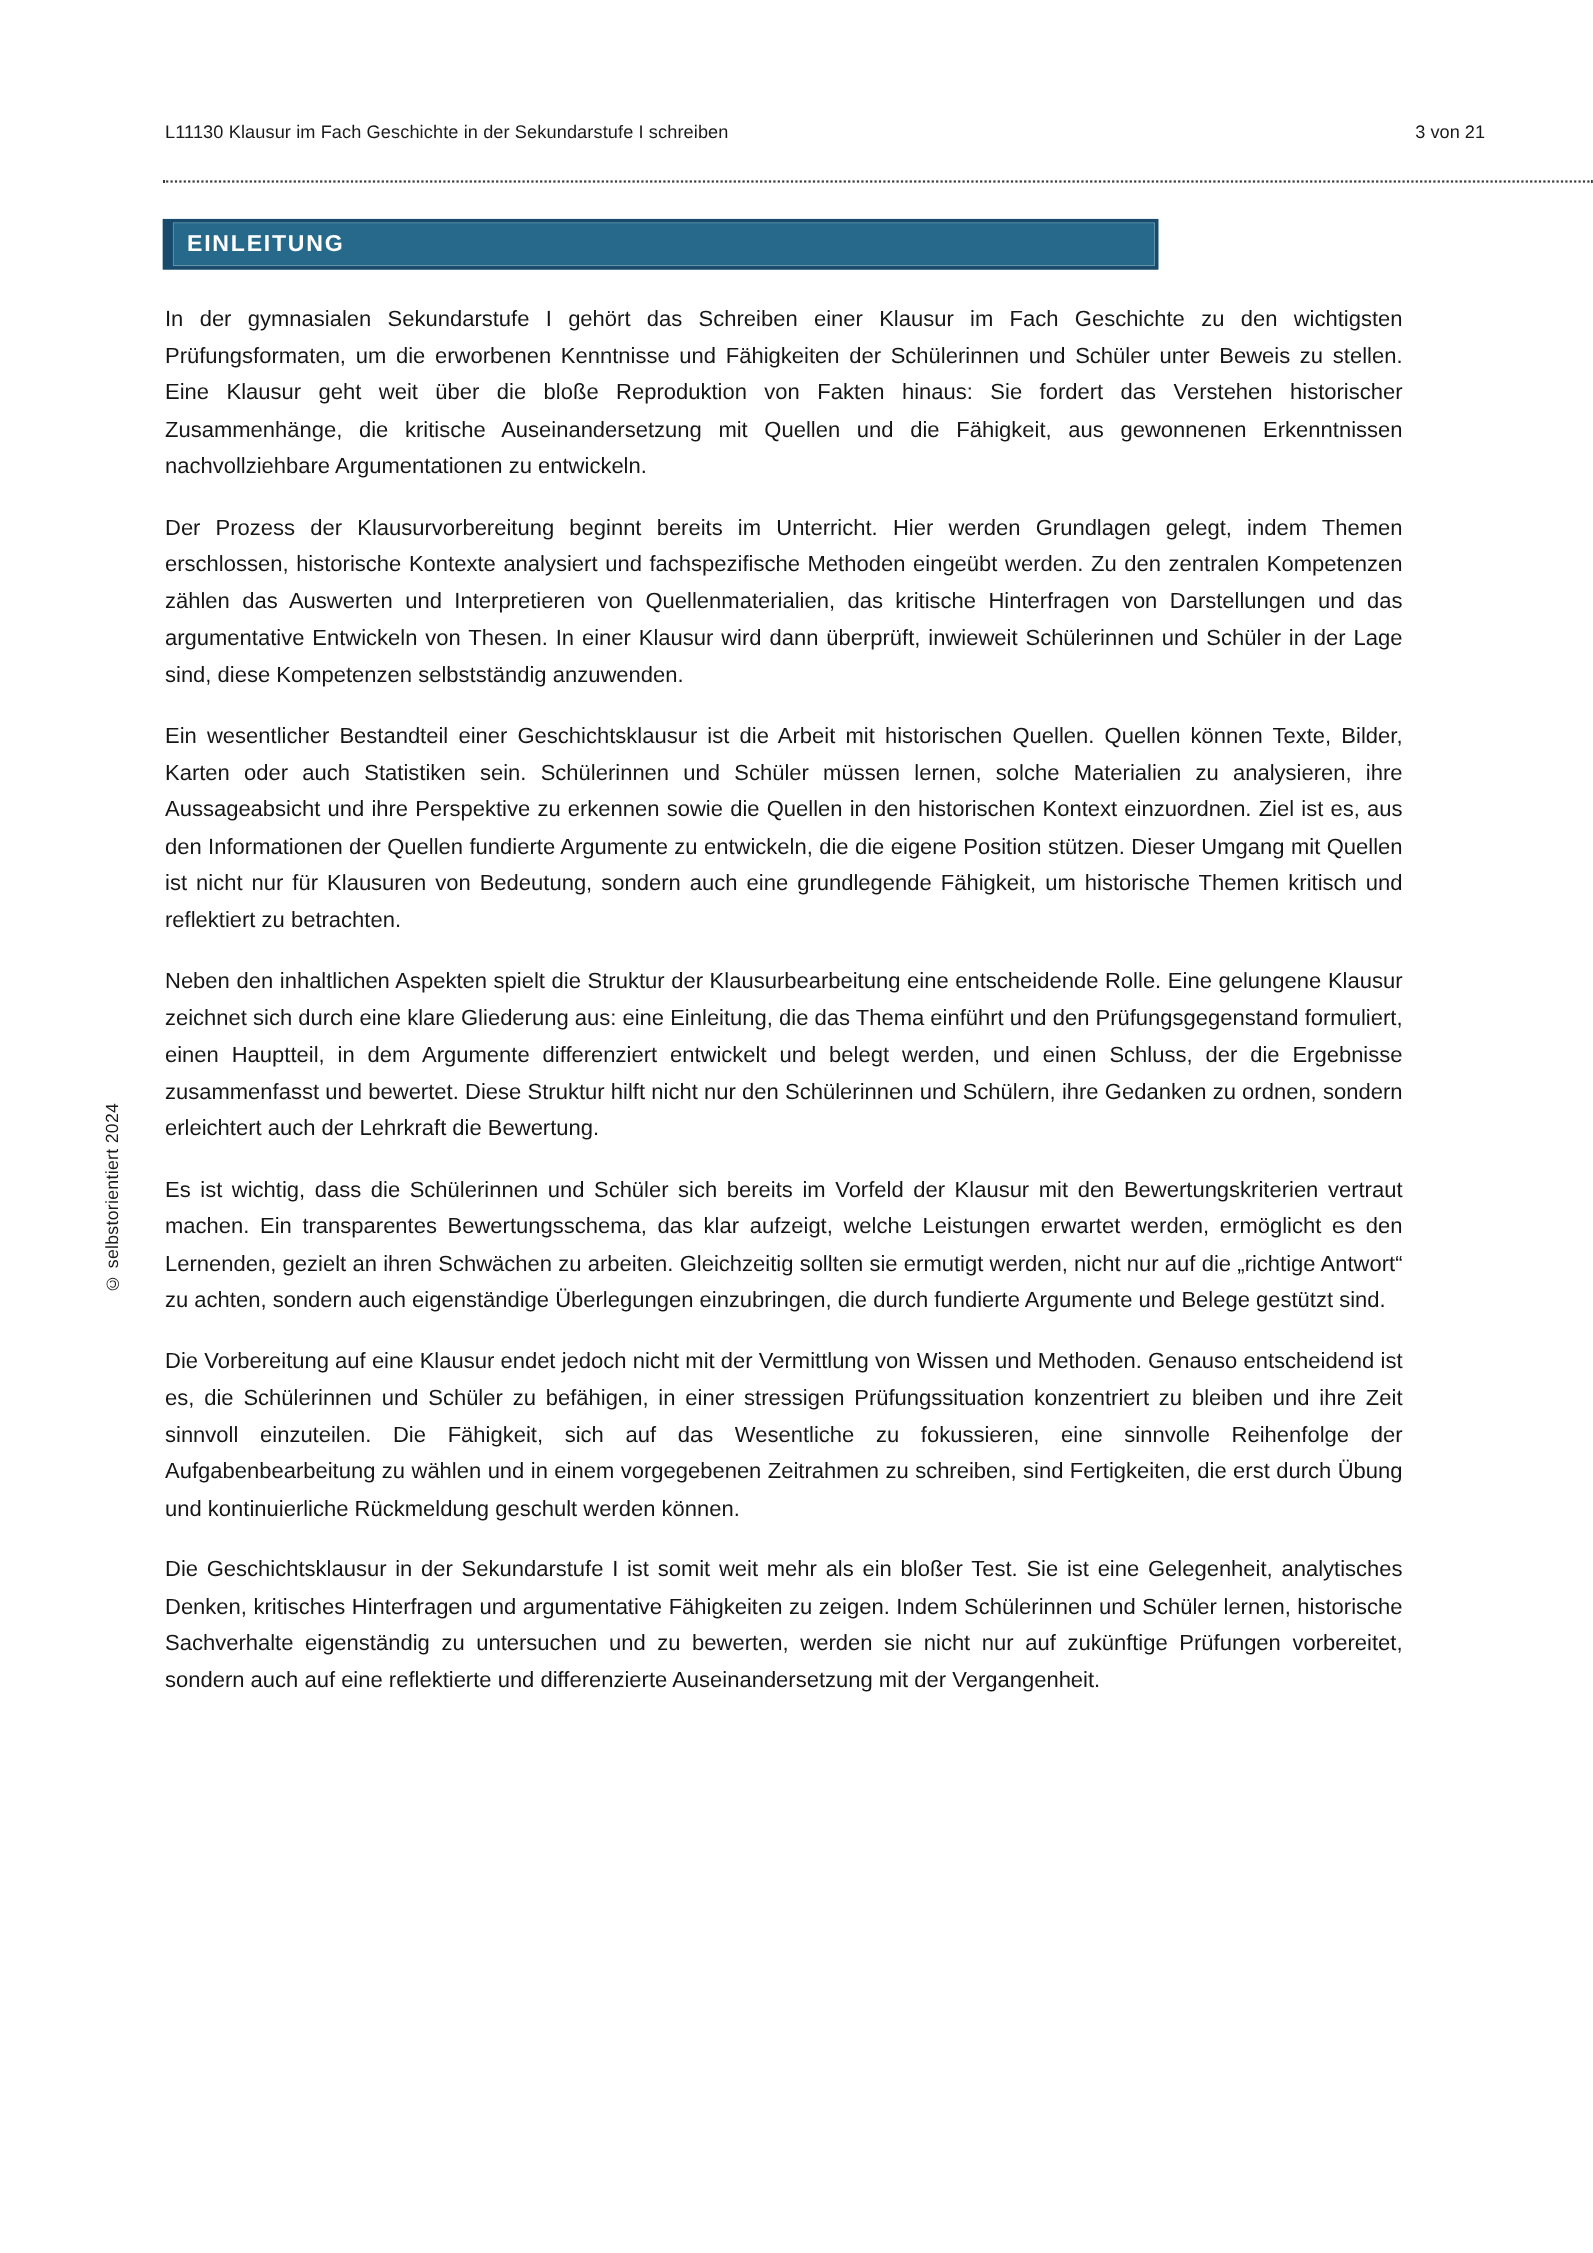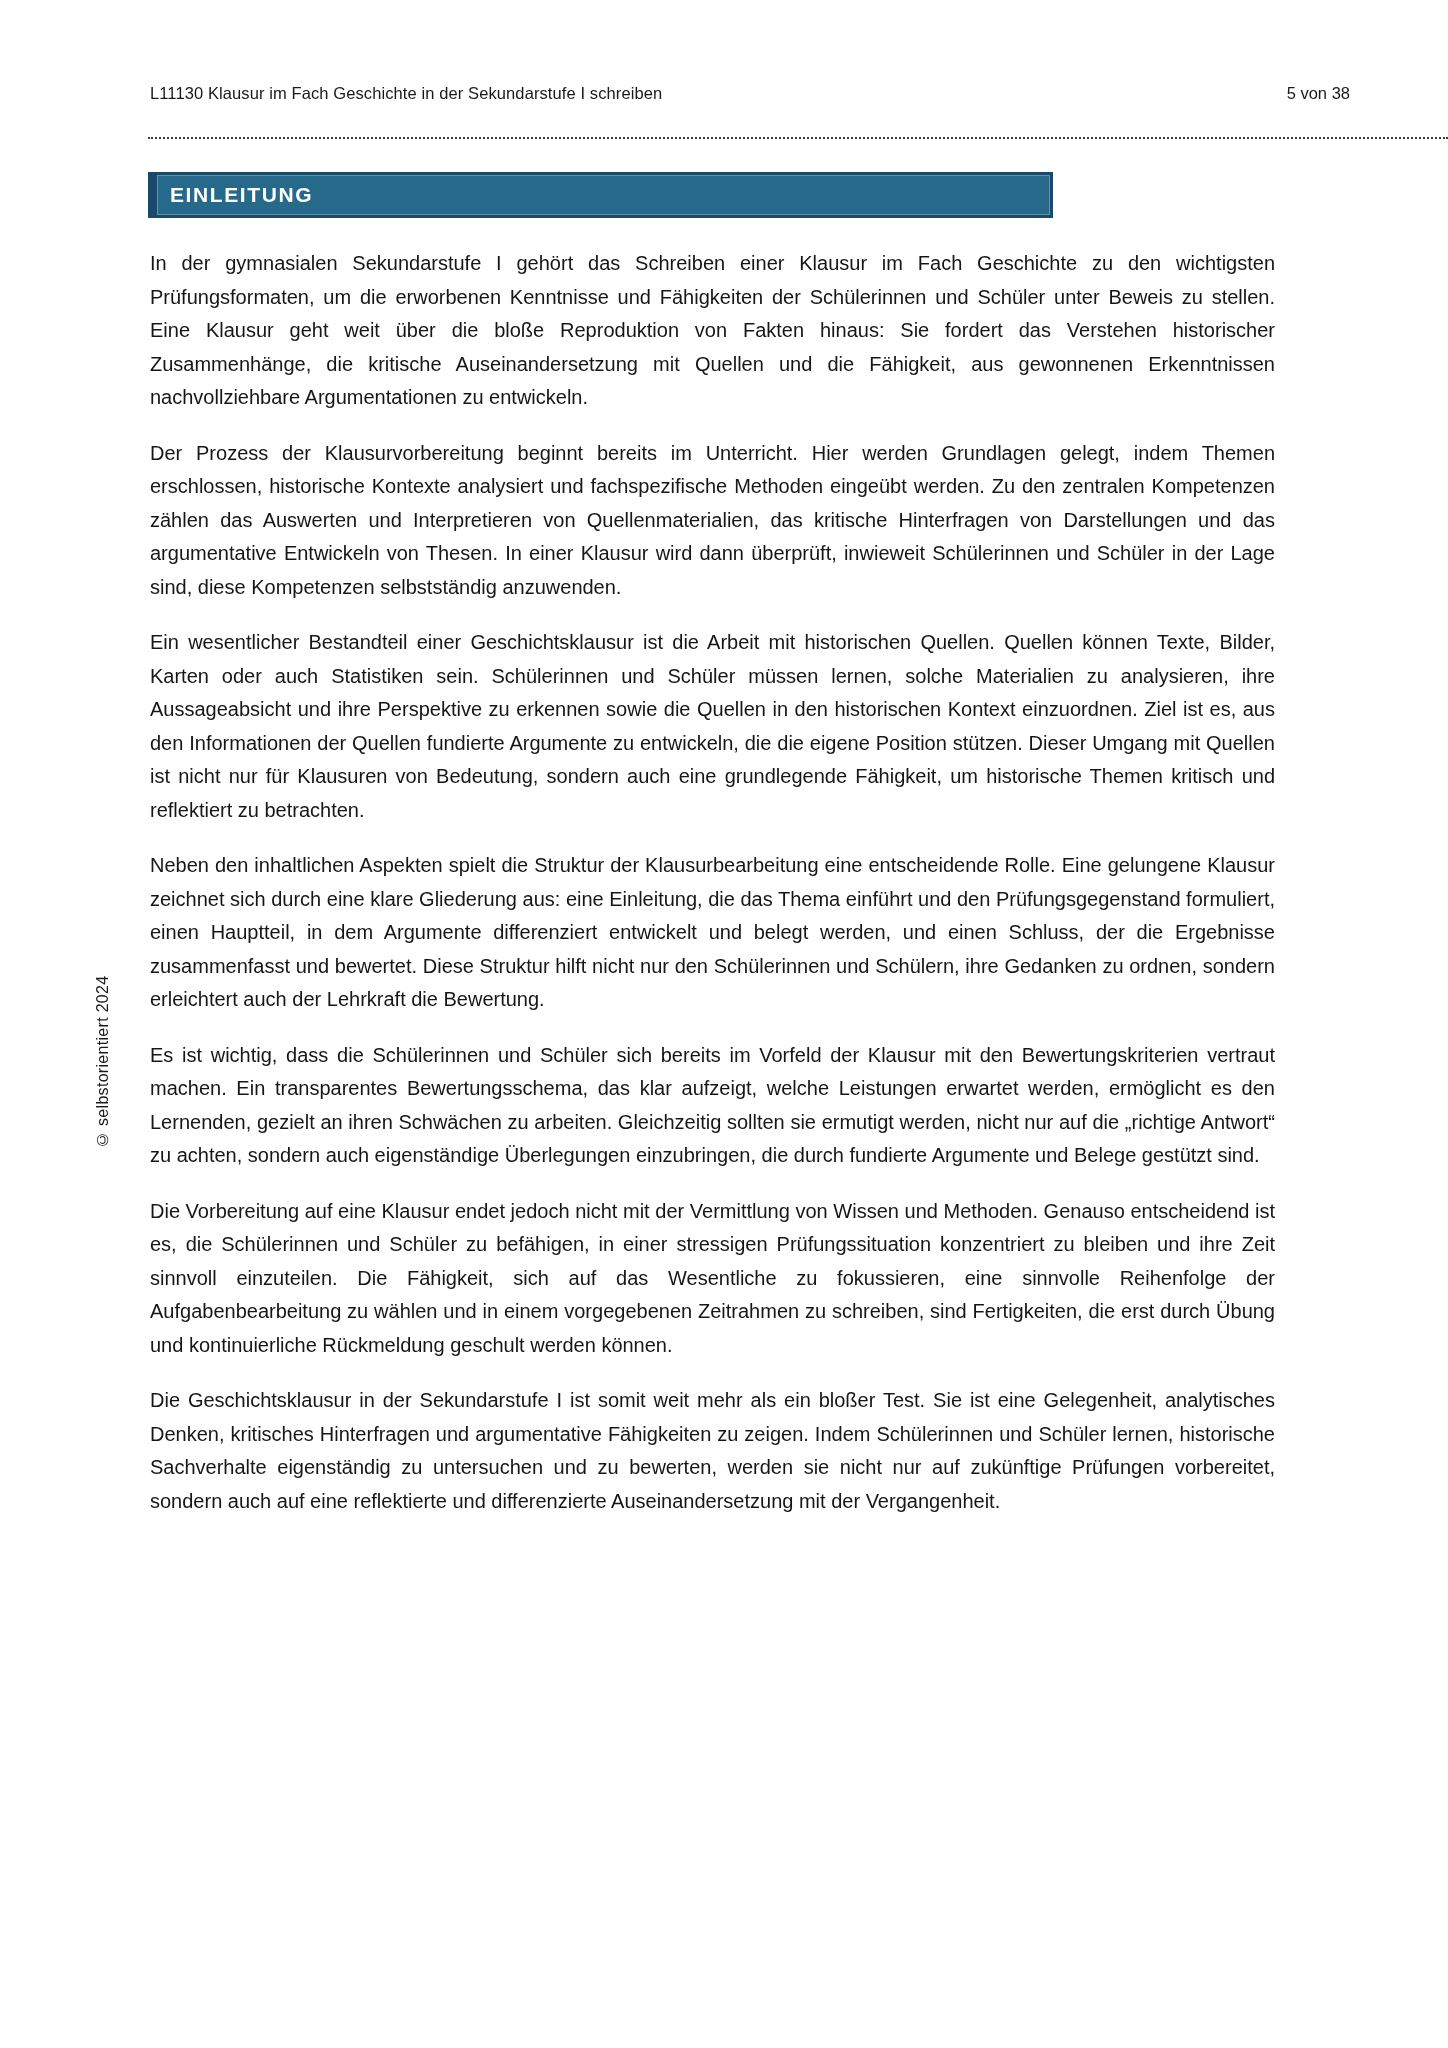--- a/index.html
+++ b/index.html
@@ -7,21 +7,21 @@
     --banner-border:#1a4a6b;
     --text-color:#161616;
   }
   *{box-sizing:border-box;}
   html,body{margin:0;padding:0;}
   body{
     width:1448px;height:2048px;position:relative;background:#ffffff;
     font-family:"Liberation Sans",sans-serif;color:var(--text-color);
     overflow:hidden;
   }
-  .page{position:absolute;inset:0;}
+  .page{position:absolute;inset:0;margin-top:27px;}
   .header-row{
     position:absolute;left:150px;right:98px;top:84px;
     display:flex;justify-content:space-between;align-items:baseline;
     font-size:16.5px;color:#1a1a1a;
   }
   .header-title{letter-spacing:0.1px;}
   .dotted-rule{
     position:absolute;left:148px;right:0;top:121px;height:18px;
     border-bottom:2px dotted #3a3a3a;
   }
@@ -49,21 +49,21 @@
     font-size:16px;color:#1a1a1a;letter-spacing:0.3px;white-space:nowrap;
   }
 </style>
 </head>
 <body>
 
 <div class="page">
 
   <div class="header-row">
     <span class="header-title">L11130 Klausur im Fach Geschichte in der Sekundarstufe I schreiben</span>
-    <span class="header-page-number">5 von 38</span>
+    <span class="header-page-number">3 von 21</span>
   </div>
 
   <div class="dotted-rule"></div>
 
   <div class="section-banner">
     <span class="section-heading">EINLEITUNG</span>
   </div>
 
   <div class="content">
     <p>In der gymnasialen Sekundarstufe I gehört das Schreiben einer Klausur im Fach Geschichte zu den wichtigsten Prüfungsformaten, um die erworbenen Kenntnisse und Fähigkeiten der Schülerinnen und Schüler unter Beweis zu stellen. Eine Klausur geht weit über die bloße Reproduktion von Fakten hinaus: Sie fordert das Verstehen historischer Zusammenhänge, die kritische Auseinandersetzung mit Quellen und die Fähigkeit, aus gewonnenen Erkenntnissen nachvollziehbare Argumentationen zu entwickeln.</p>

